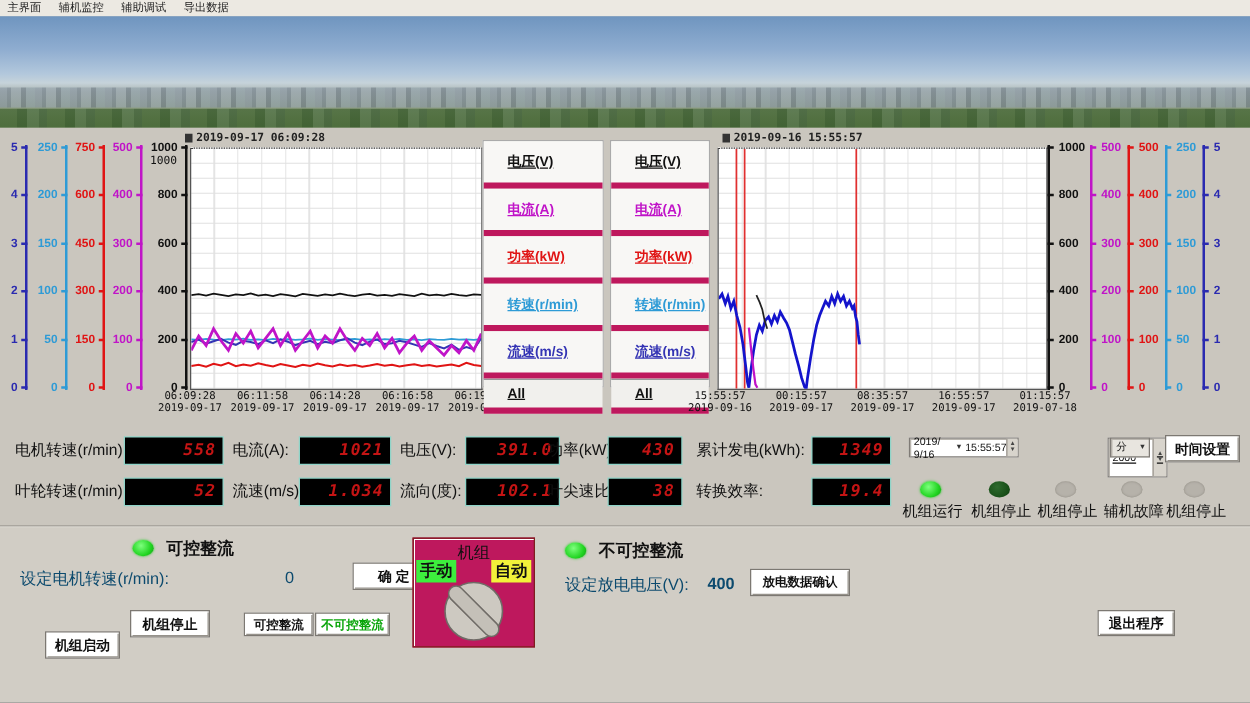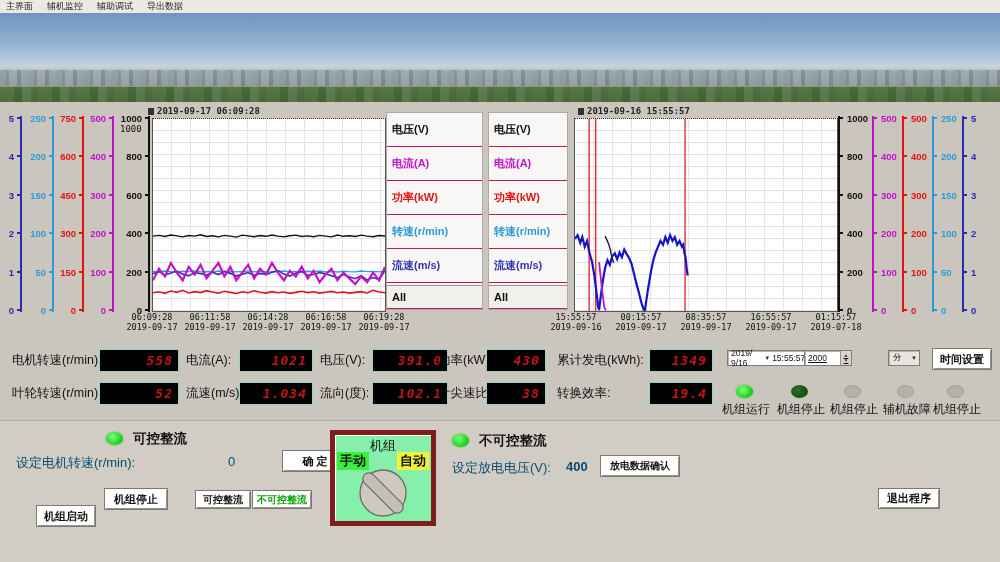--- a/index.html
+++ b/index.html
@@ -37,21 +37,21 @@
   .inner-max{position:absolute;font-size:9px;color:#111;font-family:"DejaVu Sans Mono",monospace;}
   .vaxis{position:absolute;top:118px;height:192px;}
   .vaxis .line{position:absolute;top:-2px;bottom:-2px;width:2px;}
   .vaxis .lbl{position:absolute;font-size:9.5px;font-weight:bold;white-space:nowrap;transform:translateY(-50%);}
   .vaxis .dash{position:absolute;width:5px;height:2px;transform:translateY(-50%);}
   .xlabels{position:absolute;height:24px;}
   .xlabels .xt{position:absolute;transform:translateX(-50%);text-align:center;font-size:8.5px;
                font-family:"DejaVu Sans Mono",monospace;color:#111;line-height:1.15;white-space:nowrap;}
   .legend{position:absolute;top:112px;height:198px;background:#f3f2ef;border:1px solid #aaa;
           box-sizing:border-box;display:flex;flex-direction:column;}
-  .legend .item{flex:0 0 33px;display:flex;align-items:center;padding-left:5px;font-size:11px;font-weight:bold;background:#f8f7f5;border-bottom:1px solid #be185d;}
+  .legend .item{flex:0 0 33px;display:flex;align-items:center;padding-left:19px;font-size:11px;font-weight:bold;background:#f8f7f5;border-bottom:5px solid #be185d;text-decoration:underline;}
   .legend .item.all{margin-top:auto;flex:0 0 22px;border-top:1px solid #999;background:#f1f0ed;}
   
   .ro-label{position:absolute;font-size:12.5px;color:#111;line-height:21px;white-space:nowrap;}
   .ro-disp{position:absolute;height:21px;background:#000;color:#c41414;font-family:"DejaVu Sans Mono",monospace;
            font-size:13px;font-style:italic;font-weight:bold;text-align:right;line-height:21px;
            padding-right:5px;box-sizing:border-box;letter-spacing:1px;box-shadow:0 0 0 1px #8fd4c8;}
   
   .field{position:absolute;background:#fff;border:1px solid #7f7b76;box-shadow:inset 1px 1px 0 #b9b5ae;
          font-size:8.5px;display:flex;align-items:center;box-sizing:border-box;color:#111;}
   .spin{margin-left:auto;width:10px;height:100%;background:#d8d4cc;border-left:1px solid #9a958e;
@@ -68,22 +68,22 @@
          box-shadow:inset 1px 1px 0 #ffffff, inset -1px -1px 0 #96928b;
          font-size:11px;font-weight:bold;color:#111;text-align:center;cursor:pointer;
          font-family:"Liberation Sans",sans-serif;display:flex;align-items:center;justify-content:center;white-space:nowrap;}
   .btn3d.green-text{color:#0aa50a;}
   
   #divider{position:absolute;left:0;top:420px;width:1000px;height:2px;
            background:linear-gradient(#9a968f,#e8e5df);}
   #bottom-section{position:absolute;left:0;top:422px;width:1000px;height:140px;background:#d1cdc5;}
   .static-label{position:absolute;font-size:13px;color:#0c4a6e;white-space:nowrap;}
   .bold-label{position:absolute;font-size:13.5px;font-weight:bold;color:#111;white-space:nowrap;}
-  #unit-panel{position:absolute;left:330px;top:8px;width:96px;height:86px;background:#86efac;
-              border:5px solid #7f1d1d;box-shadow:inset 1px 1px 0 #fff;}
+  #unit-panel{position:absolute;left:330px;top:8px;width:96px;height:86px;background:#be185d;
+              border:1px solid #7f1d1d;box-shadow:inset 1px 1px 0 #fff;}
   #unit-panel .title{position:absolute;left:0;top:2px;width:100%;text-align:center;font-size:13px;color:#111;}
   #unit-panel .mode{position:absolute;top:17px;font-size:13px;font-weight:bold;padding:0 3px;color:#111;}
 </style>
 </head>
 <body>
 
 <div id="app">
 
   <div id="menubar">
       <span class="menu-item">主界面</span>
@@ -361,21 +361,21 @@
 
   <div class="field" style="left:727px;top:350px;width:88px;height:16px;padding-left:3px;">
     <span>2019/ 9/16</span>
     <span class="drop-arrow">▼</span>
     <span>15:55:57</span>
     <span class="spin">
         <span>▲</span>
         <span>▼</span>
       </span>
   </div>
-  <div class="field" style="left:804px;top:350px;width:48px;height:16px;padding-left:3px;text-decoration:underline;">
+  <div class="field" style="left:886px;top:350px;width:48px;height:32px;padding-left:3px;text-decoration:underline;">
     <span>2000</span>
     <span class="spin">
         <span>▲</span>
         <span>▼</span>
       </span>
   </div>
   <div class="field" style="left:888px;top:350px;width:32px;height:16px;padding-left:4px;background:#e8e5df;">
     <span>分</span>
     <span class="drop-arrow" style="margin-left:auto;">▼</span>
   </div>

